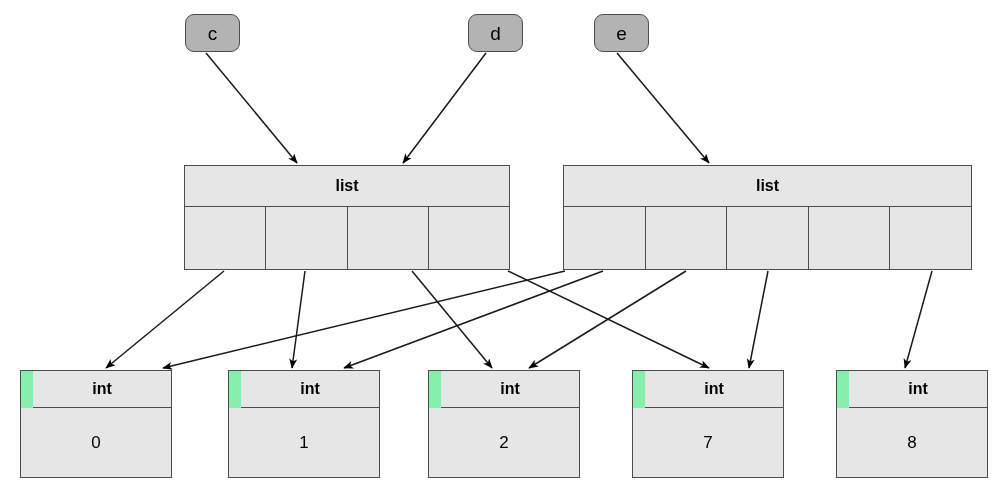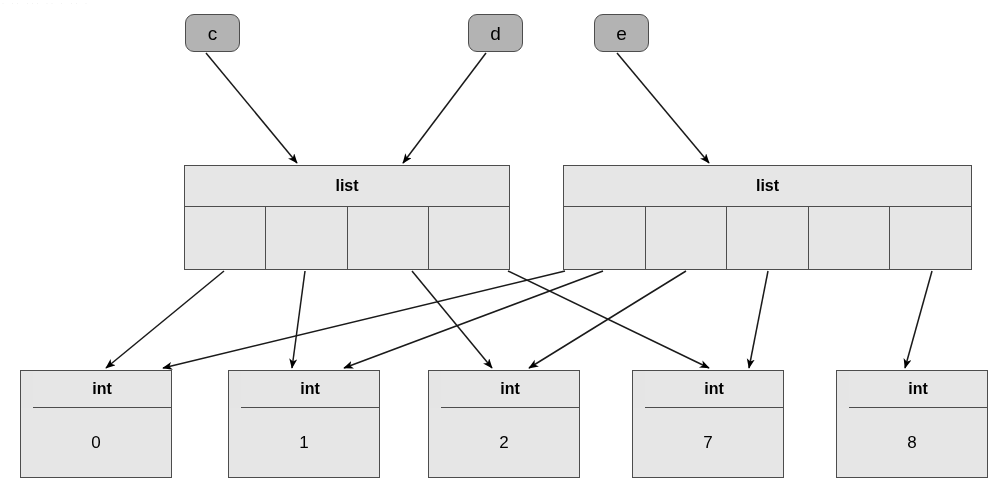--- a/index.html
+++ b/index.html
@@ -39,21 +39,21 @@
     justify-content: center;
     font-size: 19px;
     color: #000000;
     line-height: 1;
   }
   
   .obj-box {
     position: absolute;
     box-sizing: border-box;
     border: 1.6px solid #4d4d4d;
-    background: #e5e5e5;
+    background: #86efac;
     display: flex;
     flex-direction: column;
   }
   .obj-header {
     box-sizing: border-box;
     flex: 0 0 auto;
     display: flex;
     align-items: center;
     justify-content: center;
     font-weight: bold;

